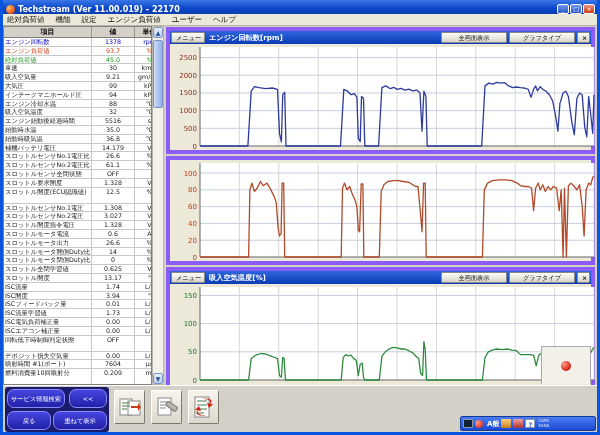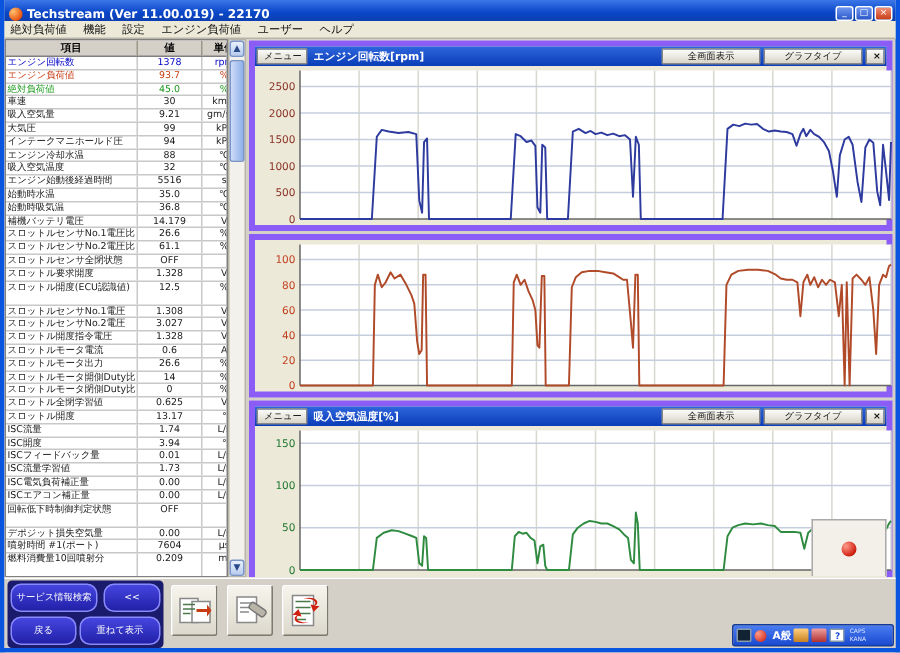--- a/index.html
+++ b/index.html
@@ -92,21 +92,21 @@
   .checkrow { display:flex; align-items:center; margin-top:4px; }
   .checkbox { width:7px; height:7px; background:#fff; border:1px solid #5a7ab0;
     margin-right:3px; flex:0 0 auto; }
   .checklabel { font-size:6.8px; white-space:nowrap; }
   
   .ime-popup { position:absolute; right:6px; top:-40px; width:50px; height:38px;
     background:#f2f0e8; border:1px solid #aaa; border-bottom:none;
     display:flex; align-items:center; justify-content:center; }
   .red-ball { width:10px; height:10px; border-radius:50%;
     background:radial-gradient(circle at 30% 30%,#ff9a8a,#d02010 70%,#701000); }
-  .imebar { position:absolute; right:1px; bottom:1px; width:108px; height:15px;
+  .imebar { position:absolute; right:1px; bottom:1px; width:136px; height:15px;
     background:linear-gradient(#4a7cf2,#1a4ad0); border:1px solid #123a9a;
     border-radius:2px; display:flex; align-items:center; padding:0 2px;margin-top:16px; }
   .ime-ico { width:10px; height:9px; margin-right:2px; border-radius:1px;
     font-size:6px; line-height:9px; text-align:center; color:#fff; flex:0 0 auto; }
   .ime-kbd { background:#123; border:1px solid #89a; }
   .ime-ball { width:8px; height:8px; border-radius:50%;
     background:radial-gradient(circle at 30% 30%,#ff9a8a,#c81808); }
   .ime-mode { color:#fff; font-size:7px; font-weight:bold; margin:0 2px; }
   .ime-sq1 { background:linear-gradient(#ffd080,#c88020); }
   .ime-sq2 { background:linear-gradient(#f0a0a0,#b03030); }

